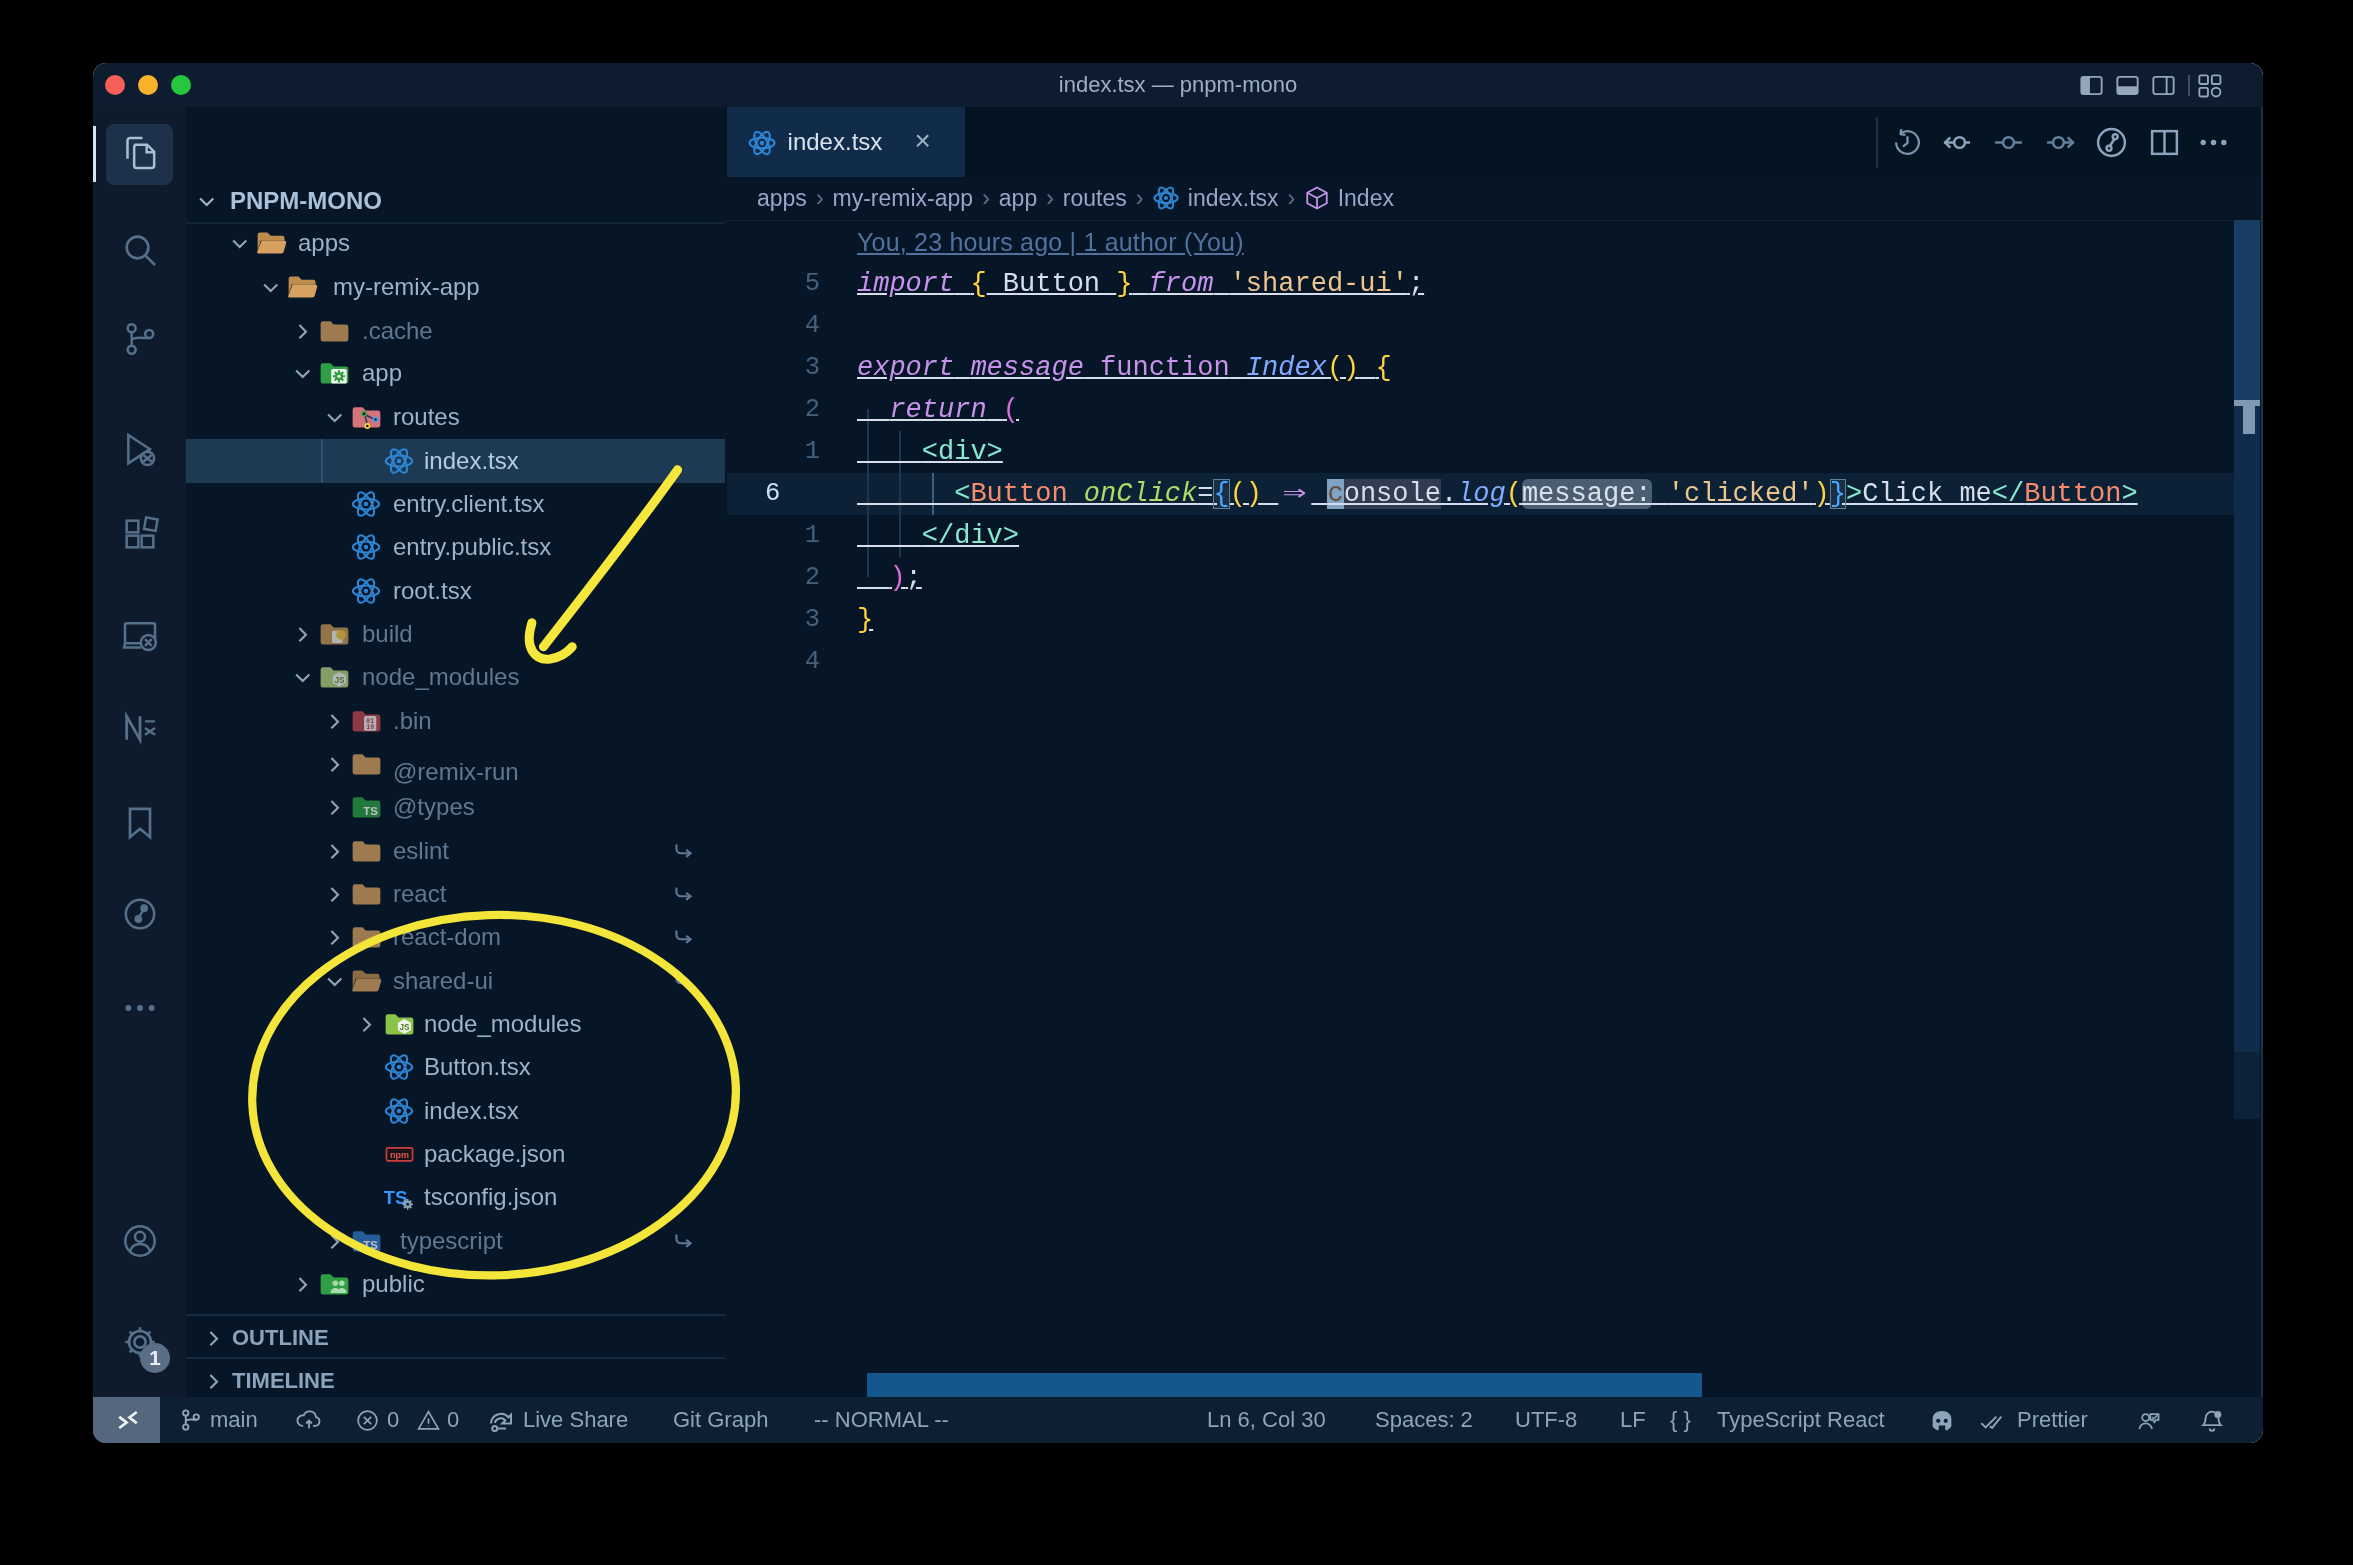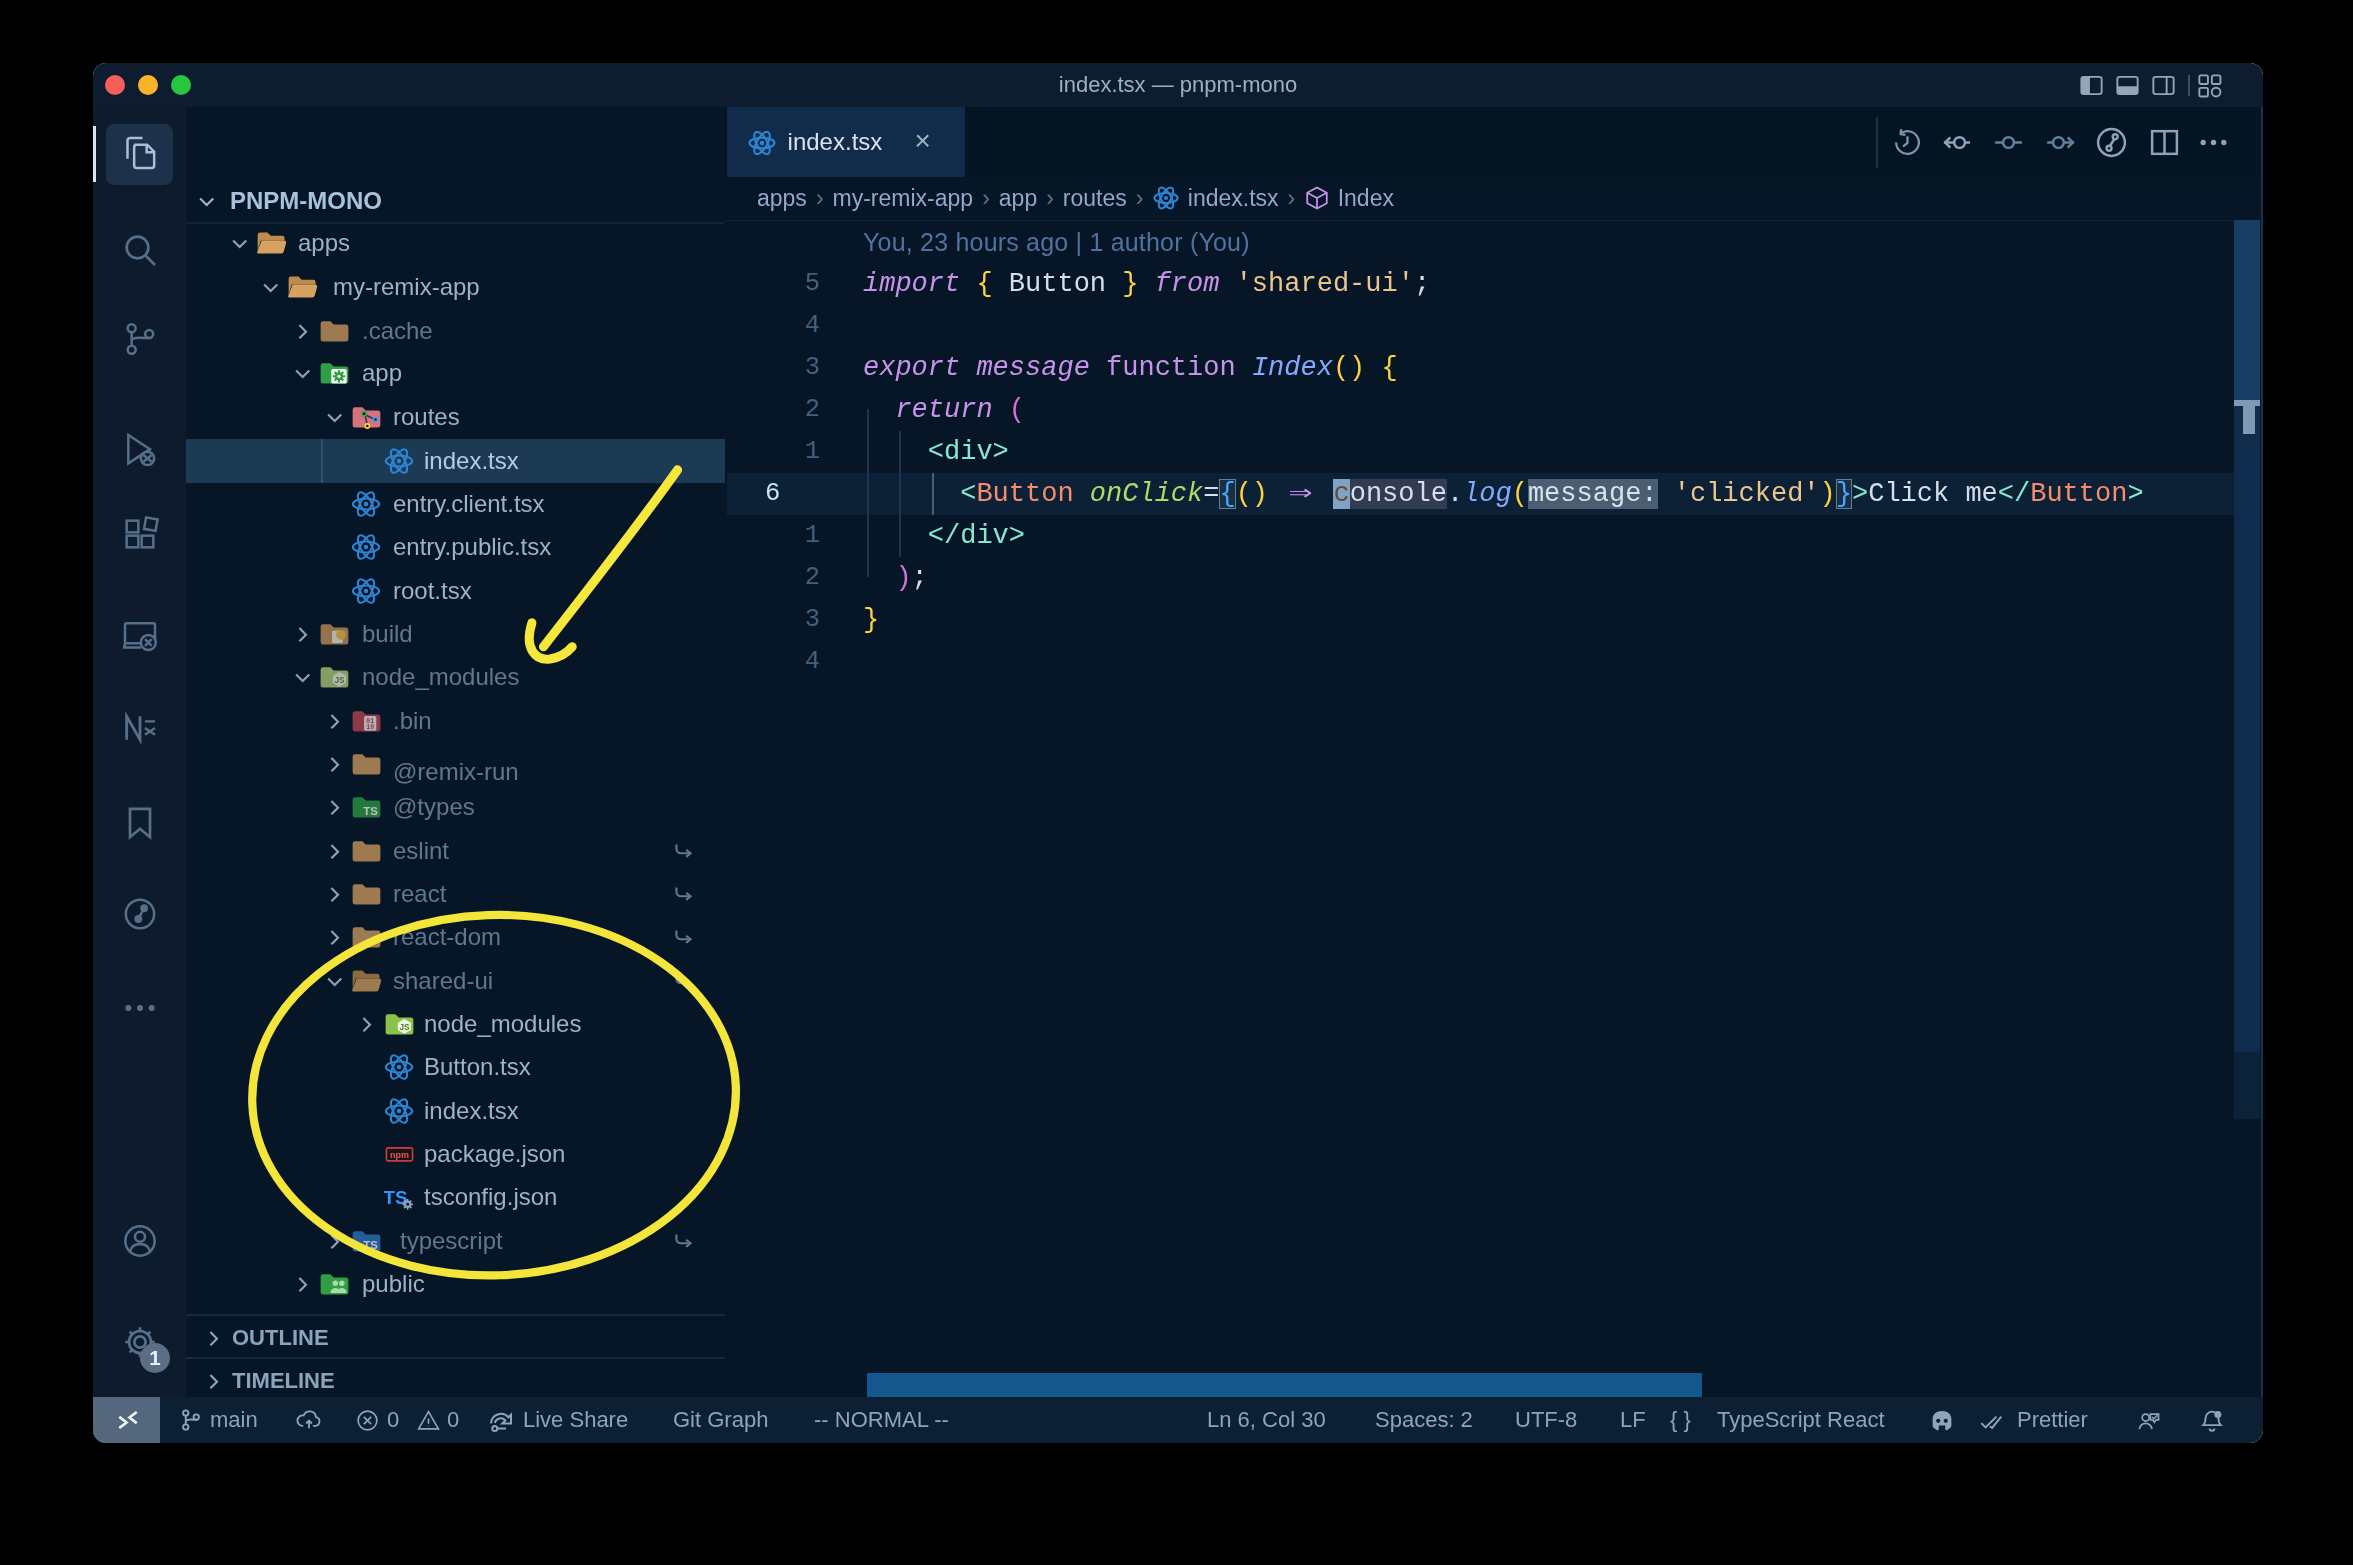--- a/index.html
+++ b/index.html
@@ -37,36 +37,36 @@
   #tabbar { position:absolute; left:0; top:0; width:100%; height:70px; background:#051423; }
   #tab1 { position:absolute; left:1.6px; top:0; width:238px; height:70px; background:#102c4a; }
   #breadcrumbs { position:absolute; left:0; top:70px; width:100%; height:44px; background:#061627;
                  border-bottom:1.6px solid #102438; color:#8fa0c4; font-size:23px; }
   .bsep { color:#5d7490; }
   
   #code { position:absolute; left:0; top:114px; width:100%; height:1177px;
           font-family:"Liberation Mono", monospace; font-size:27px; }
   .cl { position:absolute; left:0; width:100%; height:42px; line-height:42px; white-space:pre; }
   .ln { position:absolute; width:95px; text-align:right; color:#44607c; font-size:25.5px; line-height:42px;}
-  .ct { position:absolute; left:138px; white-space:pre; color:#d6deeb; }
+  .ct { position:absolute; left:132px; white-space:pre; color:#d6deeb;text-decoration:underline; }
   .kw { color:#c792ea; font-style:italic; }
   .b1 { color:#ffd23f; }
   .b2 { color:#d86fd6; }
   .b3 { color:#4aa7ff; }
   .tag { color:#87e8d0; }
   .cmp { color:#f78c6c; }
   .attr { color:#addb67; font-style:italic; }
   .str { color:#ecc48d; }
   .fn { color:#82aaff; font-style:italic; }
   .blame { color:#51719e; font-family:"Liberation Sans",sans-serif; font-size:25px; letter-spacing:0.2px; }
   .arrow { display:inline-block; width:33px; text-align:center; color:#c792ea; transform:scale(1.45,1.05); }
   .cur { background:#7fa3c4; color:#6b4a33; }
   .wh { background:#333b52; }
   .bm { outline:1.6px solid #5f7e97; outline-offset:-1.6px; background:rgba(95,126,151,.15); }
-  .inlay { background:#4a5d71; color:#d8e2ec; border-radius:0; }
+  .inlay { background:#4a5d71; color:#d8e2ec; border-radius:6px; }
   
   #statusbar { position:absolute; left:0; top:1334px; width:100%; height:46px; background:#0d1f33;
                color:#8ea4b9; font-size:22px; }
   .st { position:absolute; top:0; height:46px; line-height:46px; white-space:pre;}
   .sic { position:absolute; }
 </style>
 </head>
 <body>
 <div id="win">
   <div id="titlebar">

